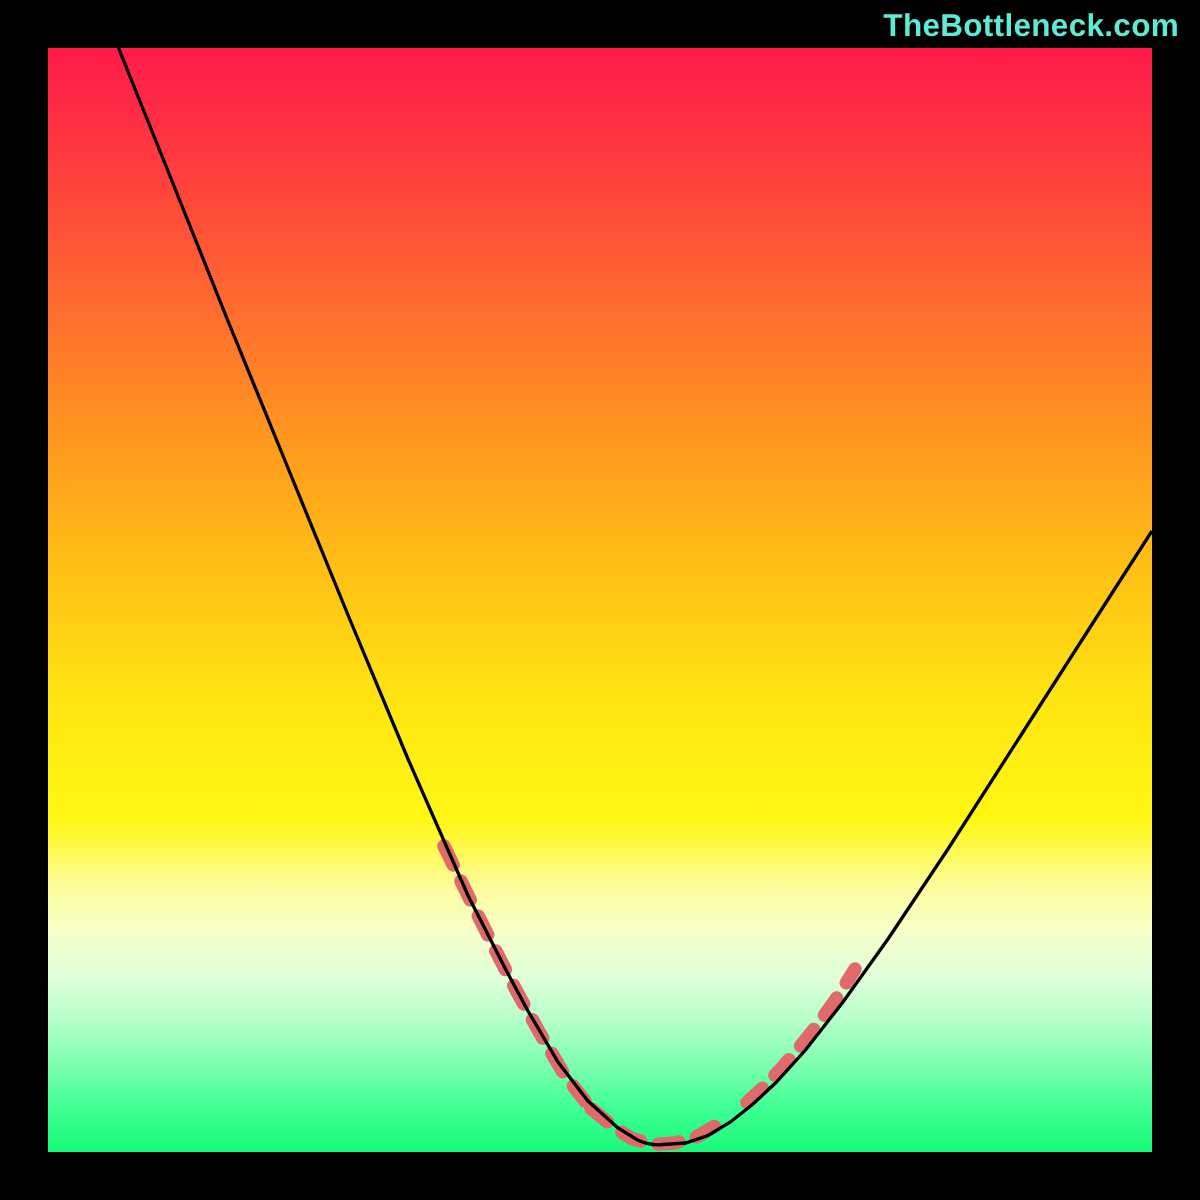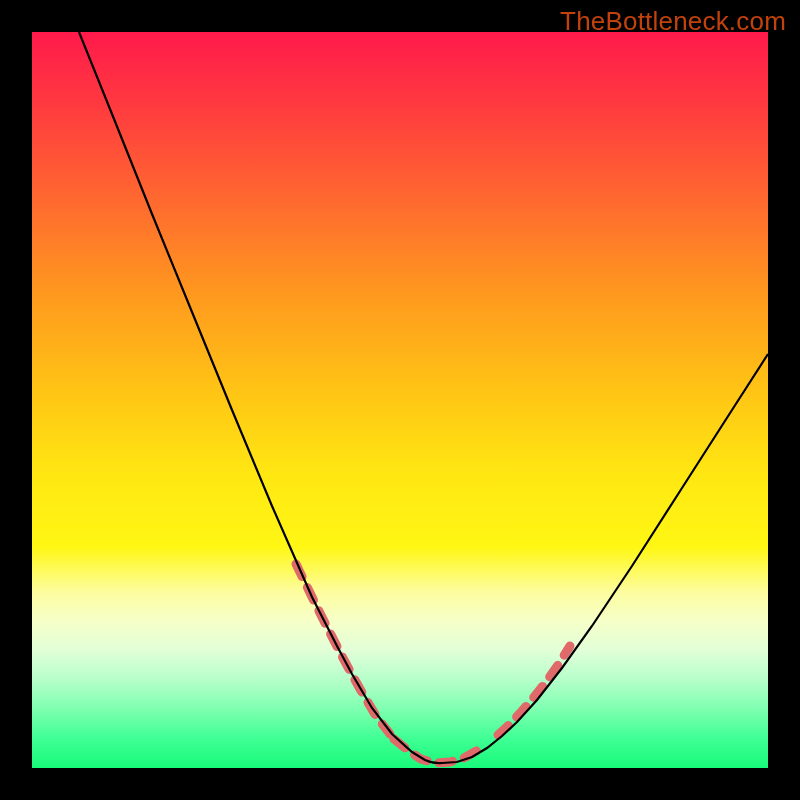--- a/index.html
+++ b/index.html
@@ -44,24 +44,24 @@
       #b6ffca 88%,
       #7effb0 92%,
       #3fff94 96%,
       #18fa7a 100%
     );
   }
   .watermark {
     position: absolute;
     top: 6px;
     right: 14px;
-    color: #c2410c;
-    font-size: 26px;
+    color: #5eead4;
+    font-size: 21px;
     letter-spacing: 0.2px;
-    font-weight: 400;
+    font-weight: 700;
   }
   svg.curve {
     position: absolute;
     inset: 0;
   }
 </style>
 </head>
 <body>
 
 <div class="frame">

